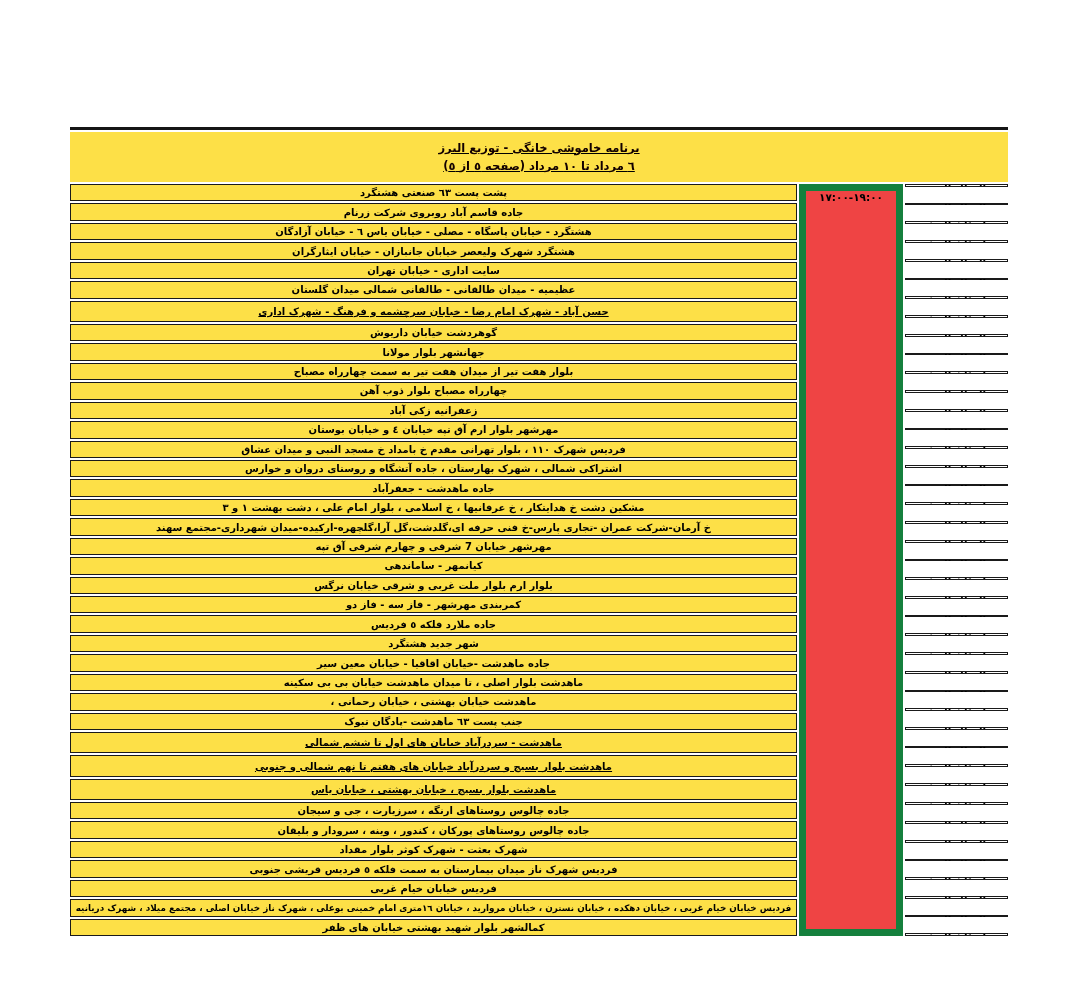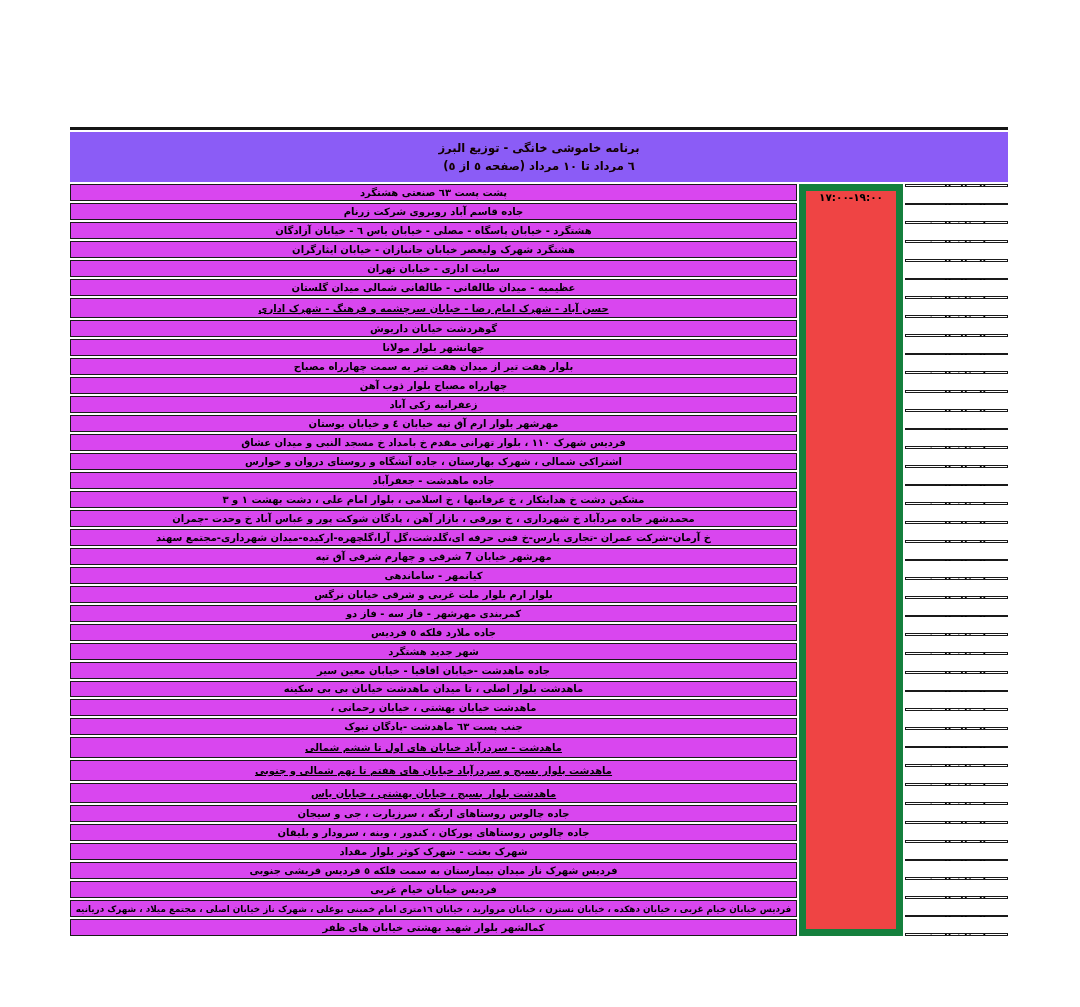--- a/index.html
+++ b/index.html
@@ -7,38 +7,39 @@
     width:1080px;height:1007px;position:relative;overflow:hidden;
     font-family:"DejaVu Sans","Liberation Sans",sans-serif;
     color:#000;
   }
   .table-wrap{
     position:absolute;left:70px;top:127px;width:938px;
     direction:rtl;
   }
   .top-strip{height:3px;background:#151515;margin-bottom:2px;}
   .red-header{
-    height:50px;background:#8b5cf6;
+    height:50px;background:#fde047;
     display:flex;flex-direction:column;justify-content:center;align-items:center;
     gap:5px;
+    text-decoration:underline;
   }
   .red-header div{
     font-size:11.5px;font-weight:bold;color:#120000;line-height:13px;
   }
   .body-grid{
     height:752px;display:flex;flex-direction:row;gap:2px;margin-top:2px;
   }
   .col-areas{flex:1;display:flex;flex-direction:column;gap:2px;min-width:0;}
   .col-time{
     width:90px;border:7px solid #15803d;background:#ef4444;
     display:flex;align-items:flex-start;justify-content:center;
   }
   .col-prov{width:103px;display:flex;flex-direction:column;gap:16px;}
   .area-row{
-    flex:1;border:1px solid #1a1a1a;background:#d946ef;
+    flex:1;border:1px solid #1a1a1a;background:#fde047;
     display:flex;align-items:center;justify-content:center;
     font-size:10px;font-weight:bold;white-space:nowrap;
     overflow:hidden;padding:0 4px;min-height:0;
   }
   .area-row.tall{flex:1.25;text-decoration:underline;}
   .area-row.small{font-size:8.8px;}
   .prov-row{
     flex:1;border:1px solid #1a1a1a;background:#fff;
     display:flex;align-items:center;justify-content:center;
     font-size:10.5px;font-weight:bold;white-space:nowrap;overflow:hidden;min-height:0;
@@ -117,21 +118,20 @@
         <div class="area-row">گوهردشت خیابان داریوش</div>
         <div class="area-row">جهانشهر  بلوار مولانا</div>
         <div class="area-row">بلوار هفت تیر از میدان هفت تیر به سمت چهارراه مصباح</div>
         <div class="area-row">چهارراه مصباح بلوار ذوب آهن</div>
         <div class="area-row">زعفرانیه زکی آباد</div>
         <div class="area-row">مهرشهر بلوار ارم آق تپه خیابان ٤ و خیابان بوستان</div>
         <div class="area-row">فردیس شهرک ١١٠ ، بلوار تهرانی مقدم خ بامداد خ مسجد النبی و میدان عشاق</div>
         <div class="area-row">اشتراکی شمالی ،  شهرک بهارستان  ، جاده آتشگاه و روستای دروان و خوارس</div>
         <div class="area-row">جاده ماهدشت - جعفرآباد</div>
         <div class="area-row">مشکین دشت خ هدایتکار ، خ عرفانیها ، خ اسلامی ، بلوار امام علی ، دشت بهشت ١ و ٣</div>
-        <div class="area-row">محمدشهر جاده مردآباد خ شهرداری  ، خ بورقی ، بازار آهن ، پادگان شوکت پور و عباس آباد خ وحدت -چمران</div>
         <div class="area-row">خ آرمان-شرکت عمران -تجاری پارس-خ فنی حرفه ای،گلدشت،گل آرا،گلچهره-ارکیده-میدان شهرداری-مجتمع سهند</div>
         <div class="area-row">مهرشهر خیابان 7 شرقی و چهارم شرقی آق تپه</div>
         <div class="area-row">کیانمهر - ساماندهی</div>
         <div class="area-row">بلوار ارم بلوار ملت غربی و شرقی خیابان نرگس</div>
         <div class="area-row">کمربندی مهرشهر - فاز سه - فاز دو</div>
         <div class="area-row">جاده ملارد فلکه ٥ فردیس</div>
         <div class="area-row">شهر جدید هشتگرد</div>
         <div class="area-row">جاده ماهدشت -خیابان اقاقیا - خیابان معین سیر</div>
         <div class="area-row">ماهدشت بلوار اصلی ، تا میدان ماهدشت خیابان بی بی سکینه</div>
         <div class="area-row">ماهدشت خیابان بهشتی ، خیابان رحمانی ،</div>

